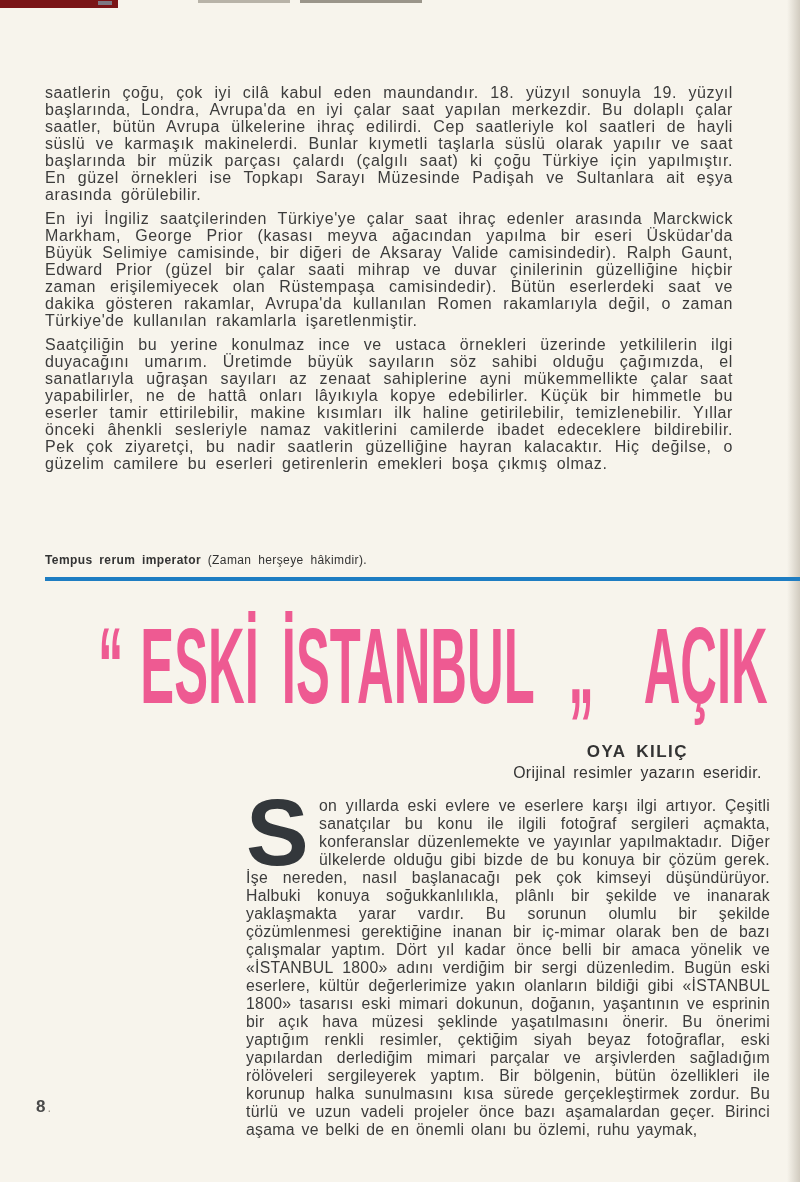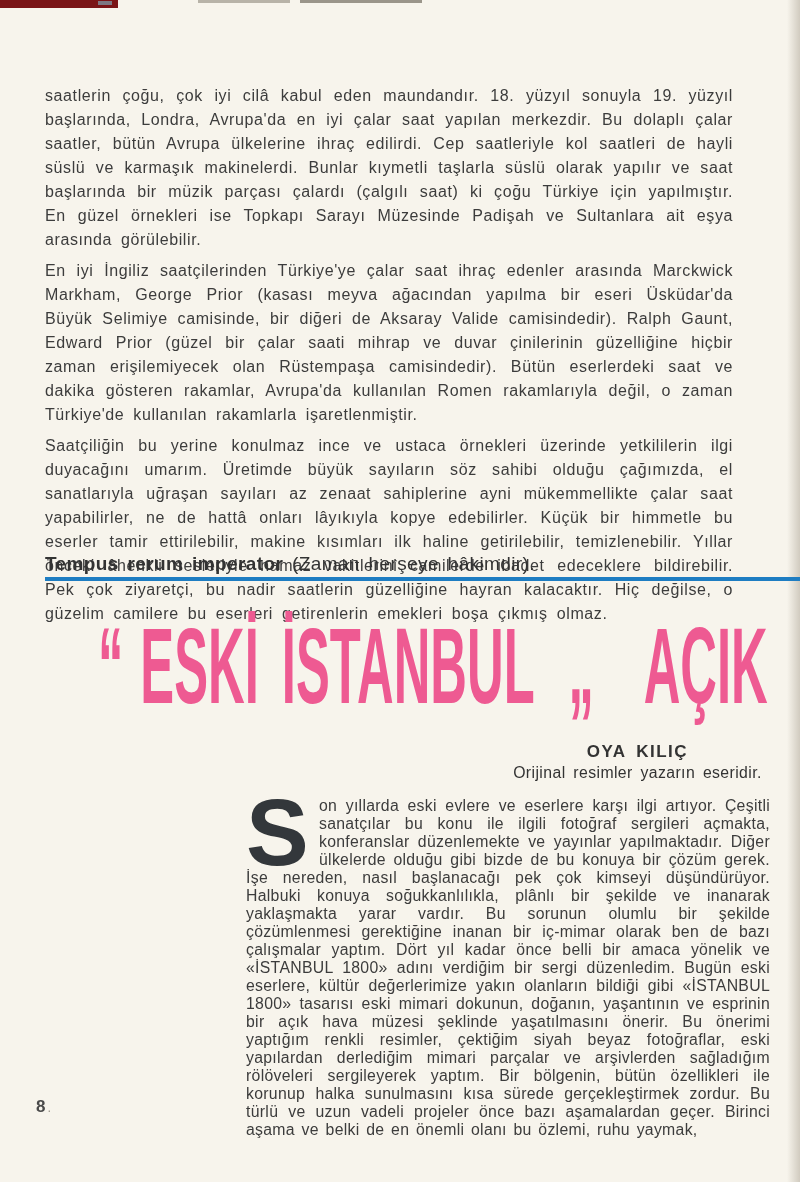--- a/index.html
+++ b/index.html
@@ -15,27 +15,27 @@
   
   .edge-red{position:absolute;left:0;top:0;width:118px;height:8px;background:#7a1517;}
   .edge-speck{position:absolute;left:98px;top:1px;width:14px;height:4px;background:#7fb9c9;opacity:.6;}
   .edge-gray1{position:absolute;left:198px;top:0;width:92px;height:3px;background:#b8b3a8;}
   .edge-gray2{position:absolute;left:300px;top:0;width:122px;height:3px;background:#9a958a;}
   .edge-right{position:absolute;right:0;top:0;width:13px;height:100%;
     background:linear-gradient(to right, rgba(120,108,88,0), rgba(120,108,88,0.30));}
   
   .col1{
     position:absolute;left:45px;top:84px;width:688px;
-    font-size:16px;line-height:24px;letter-spacing:0.6px;word-spacing:4px;
+    font-size:16px;line-height:17px;letter-spacing:0.6px;word-spacing:4px;
     text-align:justify;color:#3c3c3c;
   }
   .col1 p{margin:0 0 7px 0;}
   .motto{
     position:absolute;left:45px;top:553px;width:700px;
-    font-size:19px;letter-spacing:0.4px;word-spacing:3px;color:#333;
+    font-size:12px;letter-spacing:0.4px;word-spacing:3px;color:#333;
   }
   .motto .b{font-weight:bold;}
   .rule{
     position:absolute;left:45px;top:577px;width:755px;height:4px;
     background:#1e7dc2;
   }
   
   .headline{
     position:absolute;left:98px;top:607px;
     font-weight:bold;font-size:108px;line-height:1.1;

